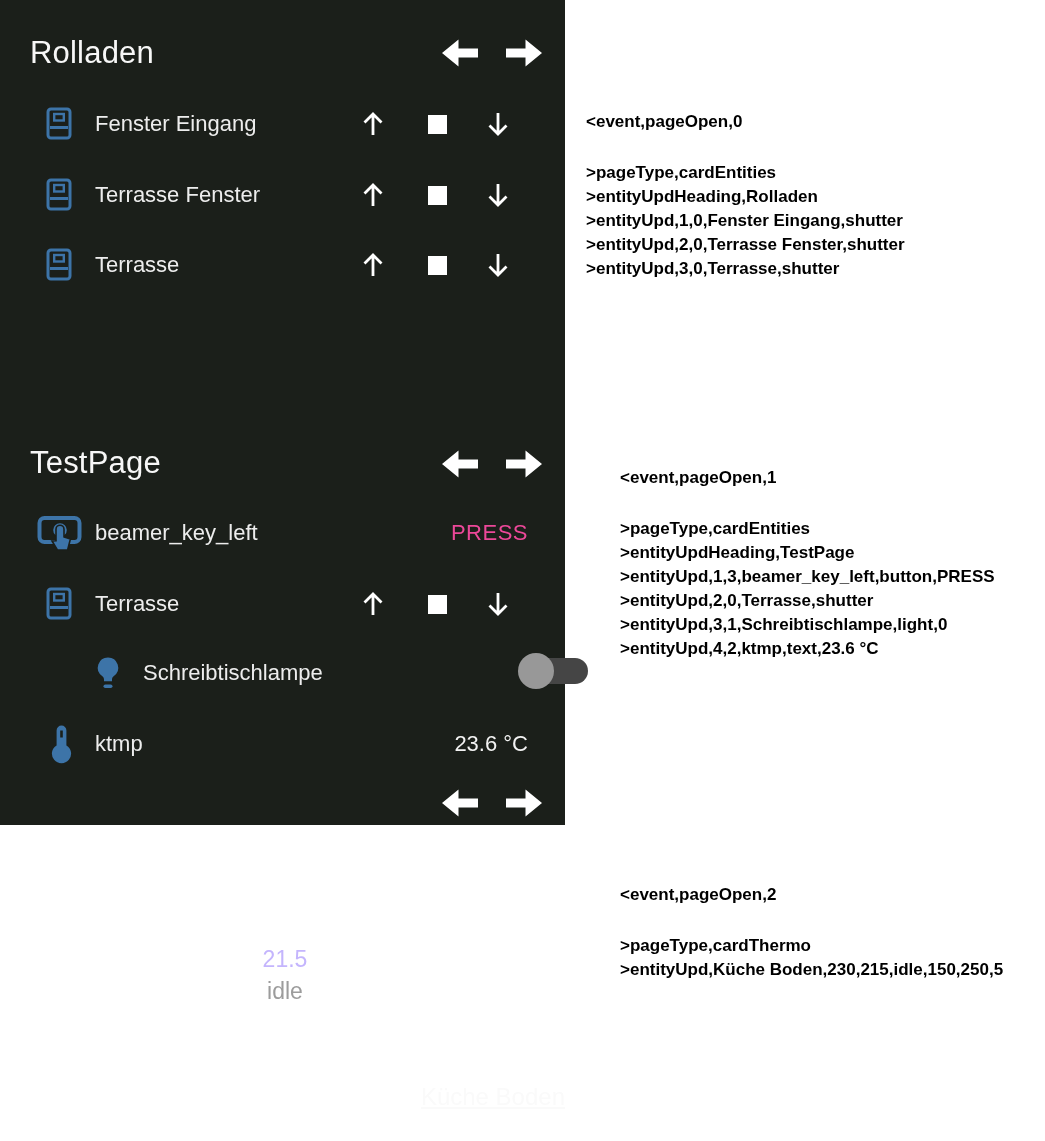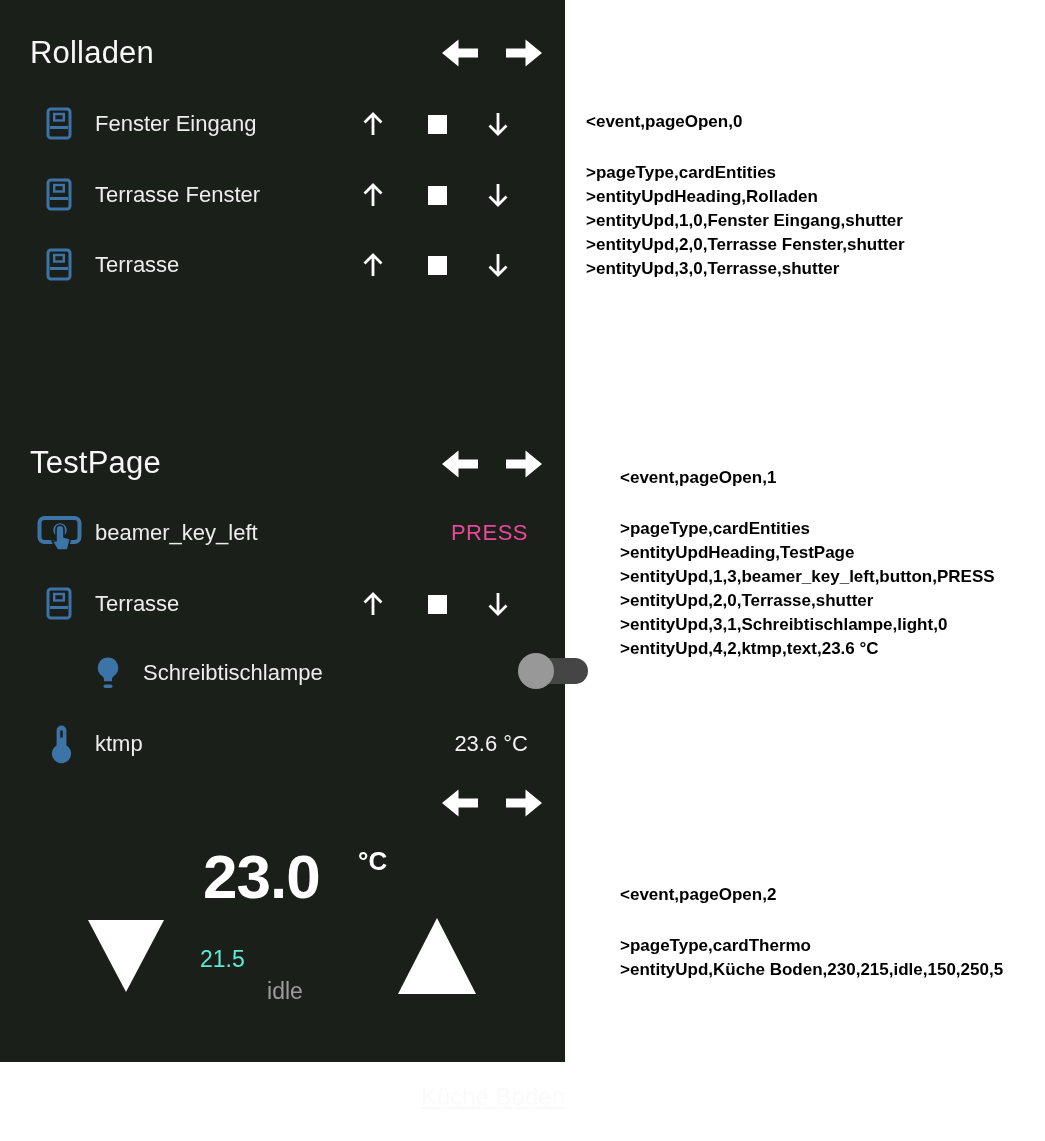--- a/index.html
+++ b/index.html
@@ -4,21 +4,21 @@
 <style>
   * { margin:0; padding:0; box-sizing:border-box; }
   html,body { background:#ffffff; }
   .stage {
     position:relative; width:1045px; height:1141px;
     background:#ffffff; overflow:hidden;
     font-family:"Liberation Sans", sans-serif;
   }
   
   .panel {
-    position:absolute; left:0; top:0; width:565px; height:1062px;
+    position:absolute; left:0; top:0; width:565px; height:825px;
     background:#1b1f1a; color:#f0f0f0;
   }
   .card { position:absolute; left:0; width:565px; }
   .heading {
     position:absolute; left:30px; font-size:31px; font-weight:400;
     color:#f7f7f7; line-height:38px; letter-spacing:.2px;
   }
   .nav-arrow { position:absolute; width:40px; height:30px; color:#ffffff; cursor:pointer; }
   .nav-arrow svg { width:100%; height:100%; display:block; }
   .row { position:absolute; left:0; width:565px; height:44px; }
@@ -44,21 +44,21 @@
   .toggle .track { position:absolute; left:8px; top:6px; width:62px; height:26px; border-radius:13px; background:#454545; }
   .toggle .knob  { position:absolute; left:0; top:1px; width:36px; height:36px; border-radius:50%; background:#989898; }
   
   .big-temp {
     position:absolute; left:203px; top:846px; font-size:62px; font-weight:700;
     color:#ffffff; line-height:1; letter-spacing:-1px;
   }
   .big-unit { position:absolute; left:358px; top:846px; font-size:26px; font-weight:700; color:#ffffff; }
   .tri { position:absolute; color:#ffffff; cursor:pointer; }
   .tri svg { display:block; width:100%; height:100%; }
-  .target-temp { position:absolute; left:200px; top:946px; width:170px; text-align:left; font-size:23px; color:#5eead4; }
+  .target-temp { position:absolute; left:200px; top:946px; width:170px; text-align:center; font-size:23px; color:#c4b5fd; }
   .thermo-state { position:absolute; left:200px; top:978px; width:170px; text-align:center; font-size:23px; color:#9c9c9c; }
   .thermo-title { position:absolute; left:0; top:1083px; width:565px; text-align:right; font-size:24px; color:#fafafa;text-decoration:underline; }
   
   .proto-block { position:absolute; color:#000; font-weight:700; font-size:17px; line-height:24px; white-space:nowrap; }
   .proto-gap { height:27px; }
   .proto-line { height:24px; }
 </style>
 </head>
 <body>
 

